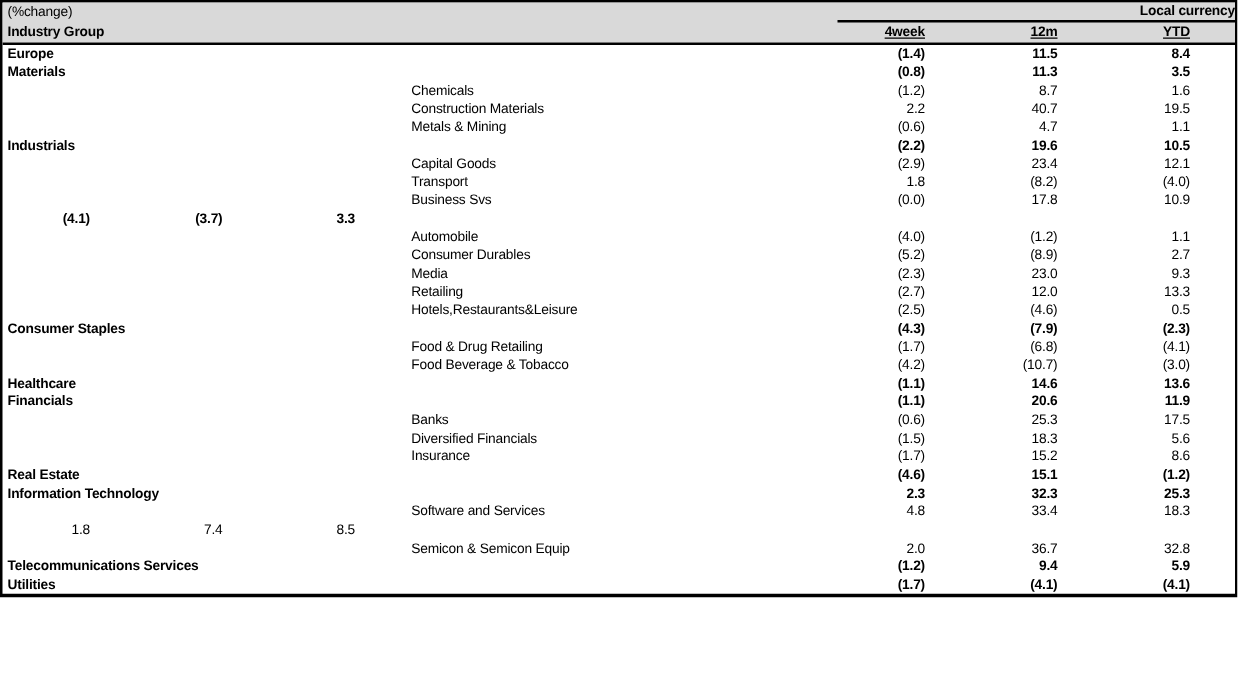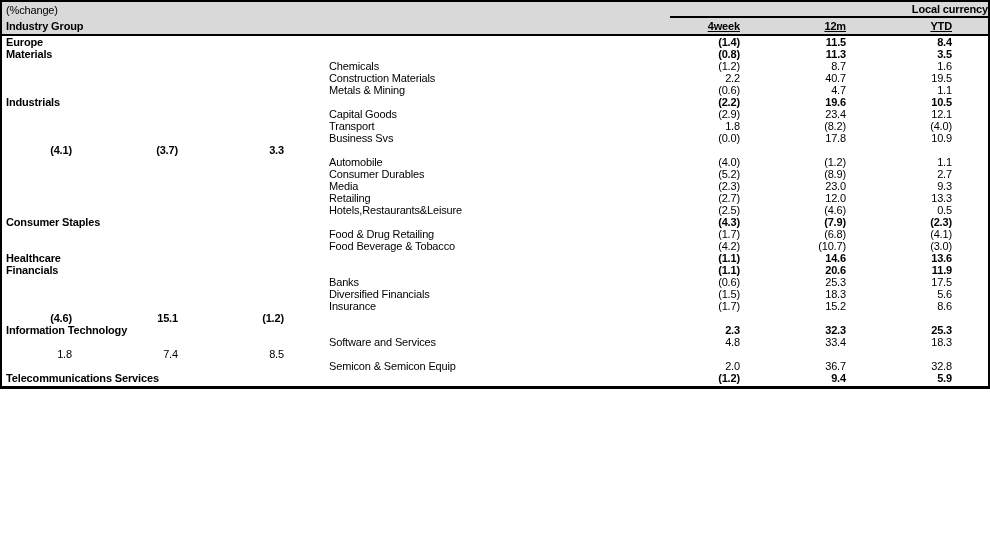--- a/index.html
+++ b/index.html
@@ -4,21 +4,21 @@
 <style>
   html, body {
     margin: 0;
     padding: 0;
     background: #ffffff;
   }
   * { box-sizing: border-box; }
 
   .sheet {
     width: 990px;
-    height: 389px;
+    height: 478px;
     border: 2px solid #000;
     border-bottom-width: 3px;
     background: #ffffff;
     display: flex;
     flex-direction: column;
     font-family: "Liberation Sans", sans-serif;
     font-size: 11px;
     color: #000;
     letter-spacing: -0.15px;
     overflow: hidden;
@@ -236,20 +236,21 @@
         <div class="cell num">18.3</div>
         <div class="cell num">5.6</div>
       </div>
       <div class="row sub">
         <div class="cell label">Insurance</div>
         <div class="cell num">(1.7)</div>
         <div class="cell num">15.2</div>
         <div class="cell num">8.6</div>
       </div>
       <div class="row group">
+        <div class="cell label">Real Estate</div>
         <div class="cell num">(4.6)</div>
         <div class="cell num">15.1</div>
         <div class="cell num">(1.2)</div>
       </div>
       <div class="row group">
         <div class="cell label">Information Technology</div>
         <div class="cell num">2.3</div>
         <div class="cell num">32.3</div>
         <div class="cell num">25.3</div>
       </div>

